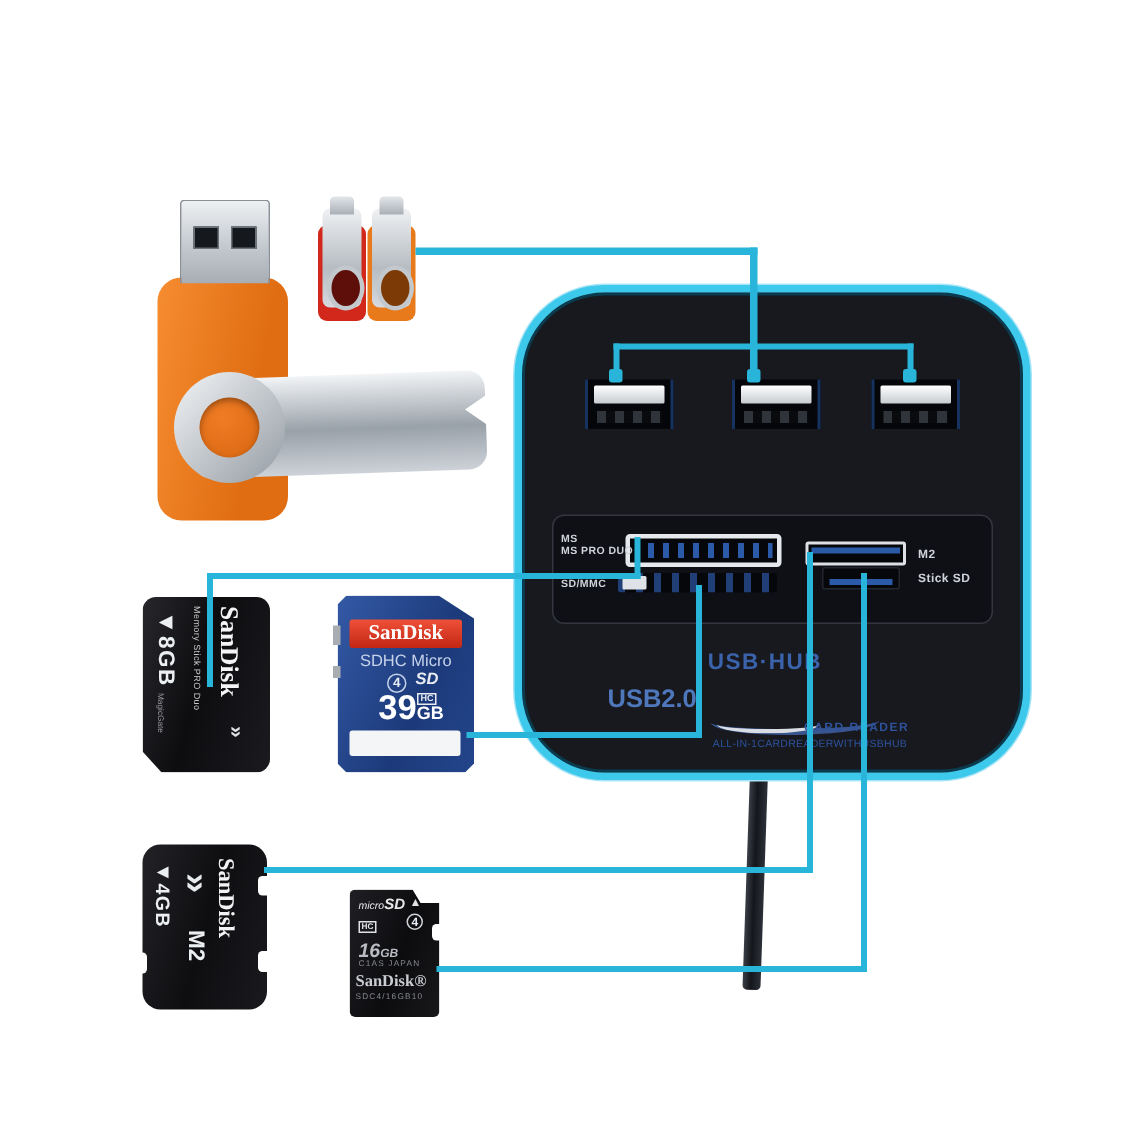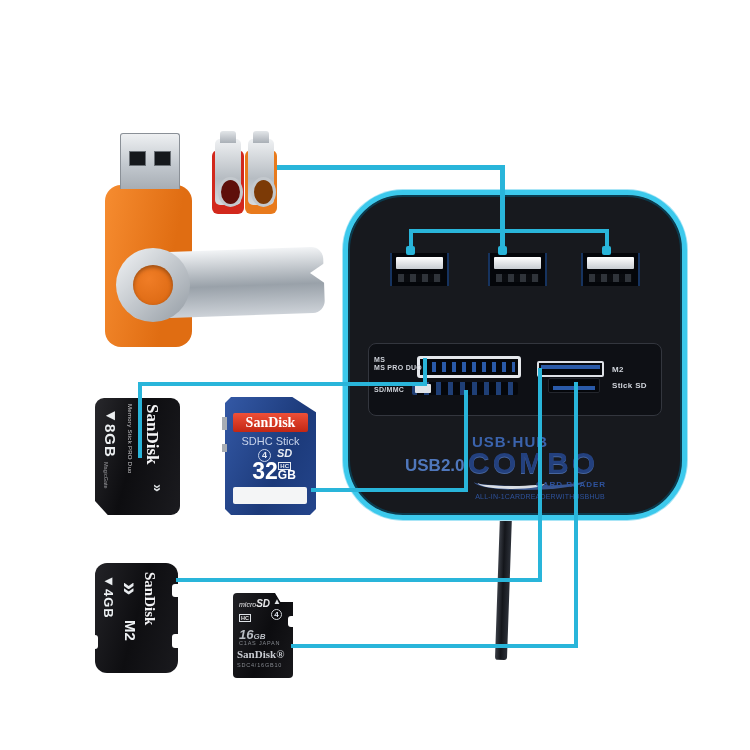--- a/index.html
+++ b/index.html
@@ -184,44 +184,43 @@
   <div class="slot-label" style="left:374px;top:356px;">
     <div>MS</div>
     <div>MS PRO DUO</div>
   </div>
   <div class="slot-label" style="left:374px;top:386px;">SD/MMC</div>
   <div class="slot-label" style="left:612px;top:366px;font-size:8px;">M2</div>
   <div class="slot-label" style="left:612px;top:382px;font-size:8px;">Stick SD</div>
 
   <div class="abs brand-hub">USB·HUB</div>
   <div class="abs brand-usb20">USB2.0</div>
-  <div class="abs brand-combo">COMBO</div>
   <div class="abs swoosh-blue"></div>
   <div class="abs swoosh-white"></div>
   <div class="abs brand-cardreader">CARD READER</div>
   <div class="abs brand-tagline">ALL-IN-1CARDREADERWITHUSBHUB</div>
 
   <div class="abs card-msduo"></div>
   <div class="vtext" style="left:102px;top:406px;font-size:15px;font-weight:bold;color:#eceff1;letter-spacing:1px;">◄8GB</div>
   <div class="vtext" style="left:127px;top:404px;font-size:6px;color:#c9c9cc;letter-spacing:.3px;">Memory Stick PRO Duo</div>
   <div class="vtext" style="left:103px;top:462px;font-size:5.5px;color:#9a9a9e;">MagicGate</div>
   <div class="vtext serif" style="left:142px;top:404px;font-size:17px;font-weight:bold;color:#f4f4f6;">SanDisk</div>
   <div class="vtext" style="left:150px;top:484px;font-size:14px;font-weight:bold;color:#dfe2e5;">»</div>
 
   <div class="abs card-sd"></div>
   <div class="abs sd-tab" style="left:222px;top:417px;width:5px;height:13px;"></div>
   <div class="abs sd-tab" style="left:222px;top:444px;width:5px;height:8px;"></div>
   <div class="abs sd-banner">SanDisk</div>
-  <div class="abs sd-type">SDHC Stick</div>
+  <div class="abs sd-type">SDHC Micro</div>
   <div class="abs class-circle" style="left:258px;top:449px;width:13px;height:13px;font-size:9px;line-height:11px;">4</div>
   <div class="abs sd-logo" style="left:277px;top:447px;">
     <div><span class="big">SD</span></div>
     <span class="box">HC</span>
   </div>
-  <div class="abs sd-cap"><span class="num">32</span><span class="unit">GB</span></div>
+  <div class="abs sd-cap"><span class="num">39</span><span class="unit">GB</span></div>
   <div class="abs sd-label"></div>
 
   <div class="abs card-m2"></div>
   <div class="abs notch" style="left:172px;top:584px;width:8px;height:13px;border-radius:3px 0 0 3px;"></div>
   <div class="abs notch" style="left:172px;top:634px;width:8px;height:14px;border-radius:3px 0 0 3px;"></div>
   <div class="abs notch" style="left:92px;top:635px;width:6px;height:14px;border-radius:0 3px 3px 0;"></div>
   <div class="vtext" style="left:101px;top:573px;font-size:13px;font-weight:bold;color:#eceff1;letter-spacing:1px;">◄4GB</div>
   <div class="vtext" style="left:116px;top:582px;font-size:24px;font-weight:bold;color:#e8ebee;">»</div>
   <div class="vtext" style="left:122px;top:620px;font-size:15px;font-weight:bold;color:#eceff1;">M2</div>
   <div class="vtext serif" style="left:141px;top:572px;font-size:15px;font-weight:bold;color:#f2f2f4;">SanDisk</div>

